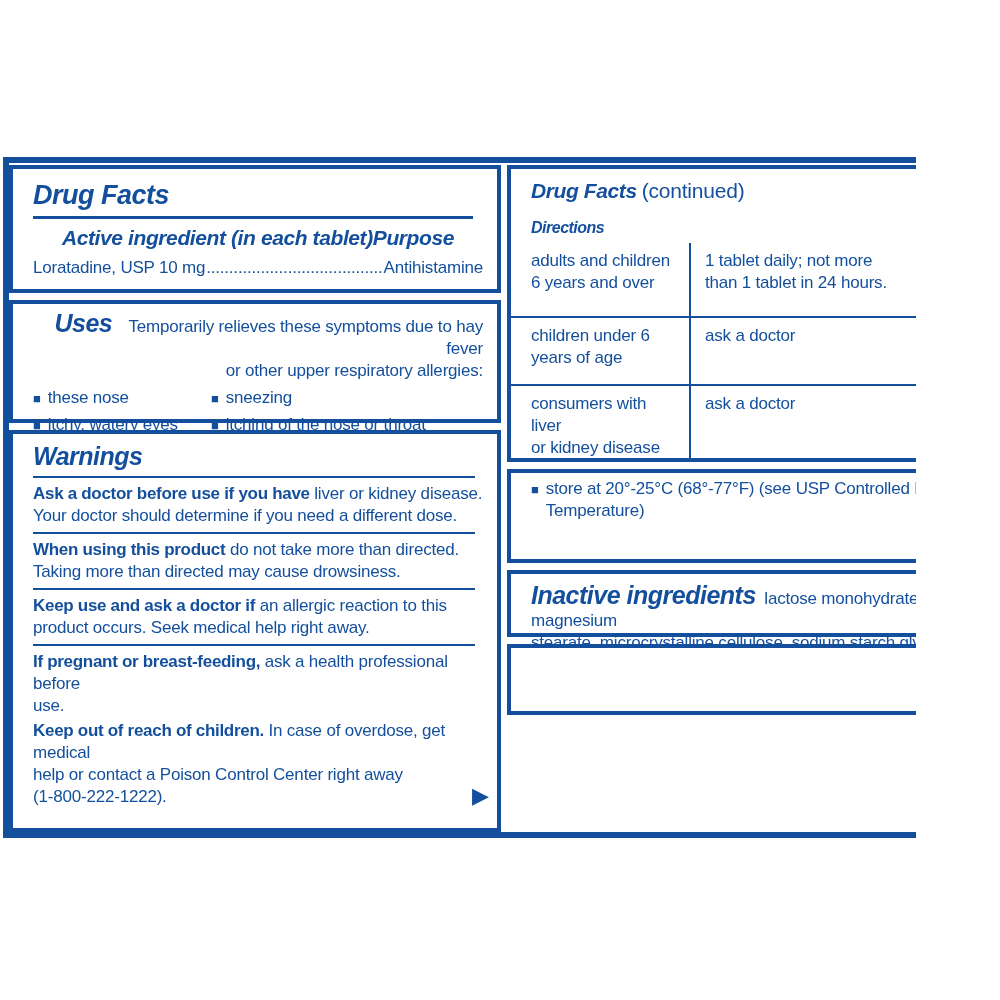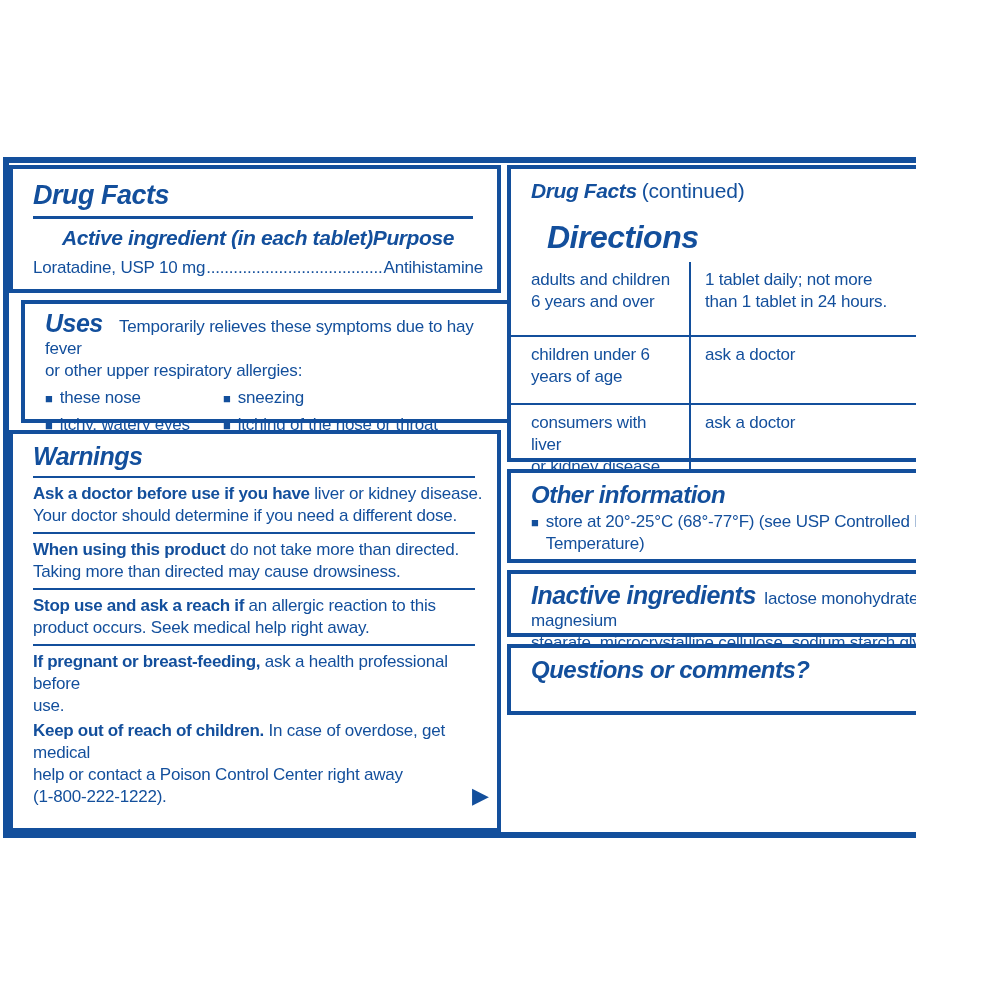--- a/index.html
+++ b/index.html
@@ -14,21 +14,21 @@
   .label{
     position:absolute;left:3px;top:157px;width:994px;height:681px;
     border:6px solid var(--blue);box-sizing:border-box;background:#ffffff;
   }
   .box{
     position:absolute;border:4px solid var(--blue);box-sizing:border-box;
     padding:4px 14px 4px 20px;background:#ffffff;
   }
   
   .box-ai{left:0;top:2px;width:492px;height:128px;}
-  .box-uses{left:12px;top:137px;width:492px;height:123px;}
+  .box-uses{left:0;top:137px;width:492px;height:123px;text-align:right;}
   .box-warnings{left:0;top:267px;width:492px;height:402px;}
   
   .box-directions{left:498px;top:2px;width:484px;height:297px;display:flex;flex-direction:column;}
   .box-other{left:498px;top:306px;width:484px;height:94px;}
   .box-inactive{left:498px;top:407px;width:484px;height:67px;}
   .box-questions{left:498px;top:481px;width:484px;height:71px;}
 
   .df-title{
     font-size:27px;font-weight:bold;font-style:italic;margin:7px 0 5px 0;letter-spacing:-0.5px;
   }
@@ -64,21 +64,21 @@
   .wpara{font-size:17px;line-height:22px;margin:3px 0;white-space:pre-line;}
   .wpara b{letter-spacing:-0.3px;}
   .cont-arrow{
     position:absolute;right:8px;bottom:20px;font-size:22px;color:var(--blue);
     font-family:"DejaVu Sans",sans-serif;letter-spacing:0;
   }
 
   .df-cont{font-size:21px;margin:6px 0 4px 0;}
   .df-cont .t{font-weight:bold;font-style:italic;letter-spacing:-0.4px;}
   .df-cont .s{margin-left:5px;}
-  .dir-head{font-size:32px;font-weight:bold;font-style:italic;letter-spacing:-0.5px;margin:3px 0 6px 16px;}
+  .dir-head{font-size:16px;font-weight:bold;font-style:italic;letter-spacing:-0.5px;margin:3px 0 6px 0;}
   .rule-full{height:3px;background:var(--blue);margin:0 -14px 0 -20px;}
   .dir-table{
     flex:1;display:grid;grid-template-columns:178px 1fr;grid-template-rows:73px 68px 1fr;
     margin:0 -14px -4px -20px;font-size:17px;line-height:22px;
   }
   .cell{white-space:pre-line;padding:7px 10px 0 20px;}
   .cell.dose{border-left:2px solid var(--blue);padding-left:14px;}
   .row2{border-top:2px solid var(--blue);}
 
   .oi-bullet{display:flex;align-items:baseline;font-size:17px;line-height:22px;margin-top:1px;}
@@ -130,21 +130,21 @@
 
     <section class="box box-warnings">
       <div class="sec-head">Warnings</div>
       <div class="rule-thin"></div>
       <p class="wpara"><b>Ask a doctor before use if you have</b><span> liver or kidney disease.
 Your doctor should determine if you need a different dose.</span></p>
       <div class="rule-thin"></div>
       <p class="wpara"><b>When using this product</b><span> do not take more than directed.
 Taking more than directed may cause drowsiness.</span></p>
       <div class="rule-thin"></div>
-      <p class="wpara"><b>Stop use and ask a reach if</b><span> an allergic reaction to this
+      <p class="wpara"><b>Keep use and ask a doctor if</b><span> an allergic reaction to this
 product occurs. Seek medical help right away.</span></p>
       <div class="rule-thin"></div>
       <p class="wpara"><b>If pregnant or breast-feeding,</b><span> ask a health professional before
 use.</span></p>
       <p class="wpara"><b>Keep out of reach of children.</b><span> In case of overdose, get medical
 help or contact a Poison Control Center right away
 (1-800-222-1222).</span></p>
       <span class="cont-arrow">▶</span>
     </section>
 
@@ -163,31 +163,29 @@
         <div class="cell who row2">children under 6
 years of age</div>
         <div class="cell dose row2">ask a doctor</div>
         <div class="cell who row2">consumers with liver
 or kidney disease</div>
         <div class="cell dose row2">ask a doctor</div>
       </div>
     </section>
 
     <section class="box box-other">
-      <div class="sec-head" style="font-size:24px;">Other information</div>
       <div class="oi-bullet">
         <span class="sq">■</span>
         <span class="pre">store at 20°-25°C (68°-77°F) (see USP Controlled Room
 Temperature)</span>
       </div>
     </section>
 
     <section class="box box-inactive">
       <p class="flow" style="margin-top:6px;"><span class="h-inline" style="padding-right:4px;">Inactive ingredients</span><span class="pre"> lactose monohydrate, magnesium
 stearate, microcrystalline cellulose, sodium starch glycolate</span></p>
     </section>
 
     <section class="box box-questions">
-      <div class="sec-head" style="font-size:24px;margin-bottom:0;">Questions or comments?</div>
     </section>
 
   </div>
 </div>
 
 </body></html>

